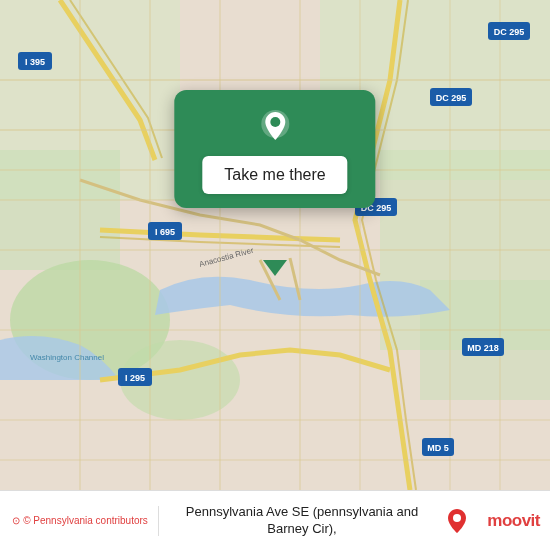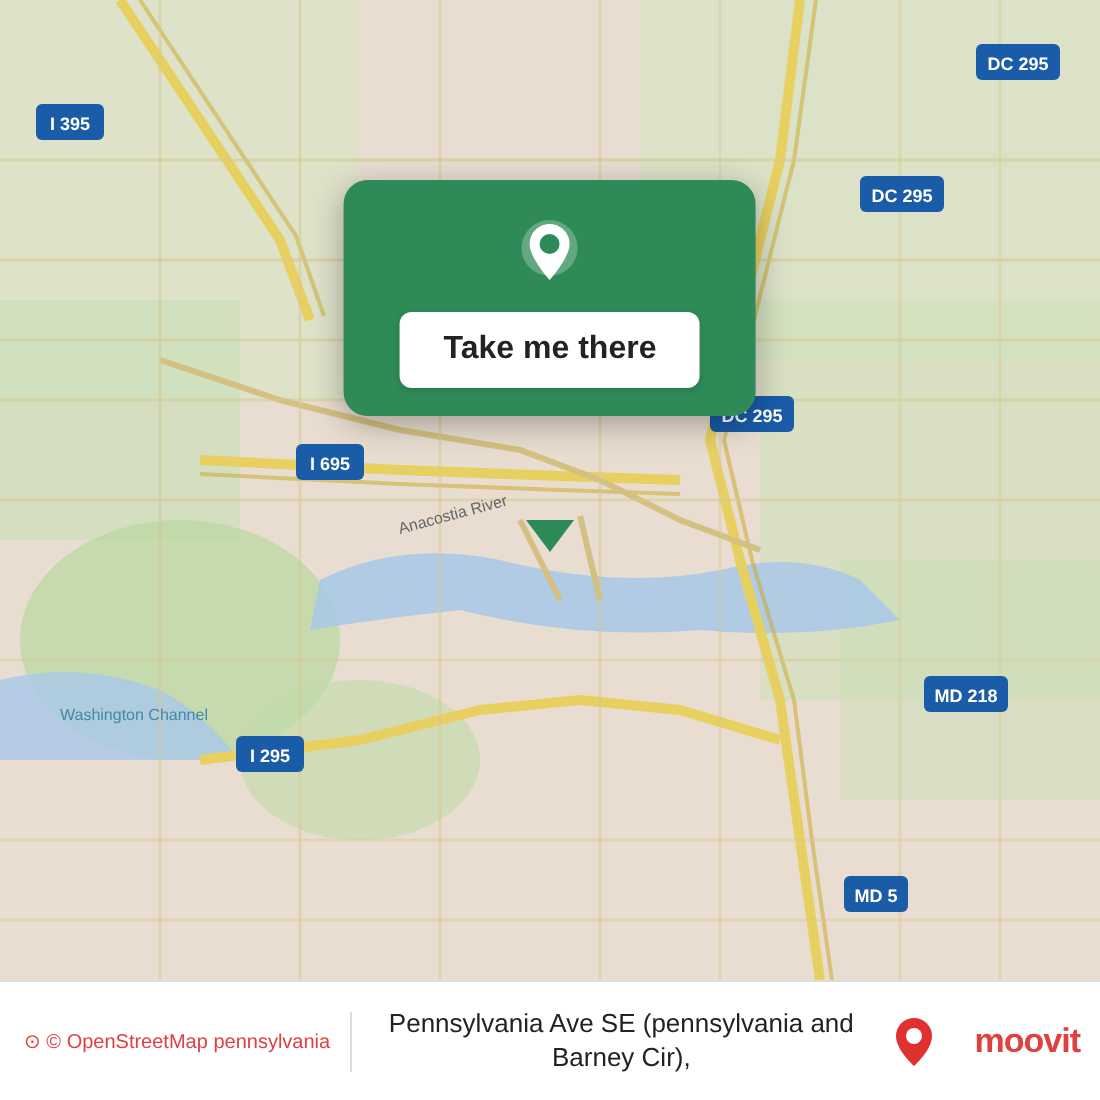--- a/index.html
+++ b/index.html
@@ -49,21 +49,21 @@
       margin-bottom: 10px;
     }
 
     #popup-button {
       background: white;
       color: #222;
       border: none;
       border-radius: 6px;
       padding: 10px 22px;
       font-size: 16px;
-      font-weight: 700;
+      font-weight: 400;
       cursor: pointer;
       white-space: nowrap;
       box-shadow: 0 1px 4px rgba(0,0,0,0.15);
     }
 
     
     #popup-tail {
       position: absolute;
       top: 90px;
       left: 50%;
@@ -222,21 +222,21 @@
       <circle cx="19" cy="14" r="5" fill="#2e8b57"></circle>
     </svg>
     <button id="popup-button">Take me there</button>
   </div>
 
   <div id="popup-tail"></div>
 </div>
 
 <div id="footer">
   <div id="osm-logo">
-    <span>⊙ </span><span>© OpenStreetMap pennsylvania</span>
+    <span>⊙ </span><span>© Pennsylvania contributors</span>
   </div>
   <div id="footer-divider"></div>
   <div id="footer-text">
     <span>Pennsylvania Ave SE (pennsylvania and Barney Cir),</span><br>
   </div>
   <div id="footer-logo">
 
     <svg class="moovit-pin" viewBox="0 0 24 28" xmlns="http://www.w3.org/2000/svg">
       <path d="M12 2 C7 2 3 6 3 11 C3 18 12 26 12 26 C12 26 21 18 21 11 C21 6 17 2 12 2 Z" fill="#e03030"></path>
       <circle cx="12" cy="11" r="4" fill="white"></circle>

